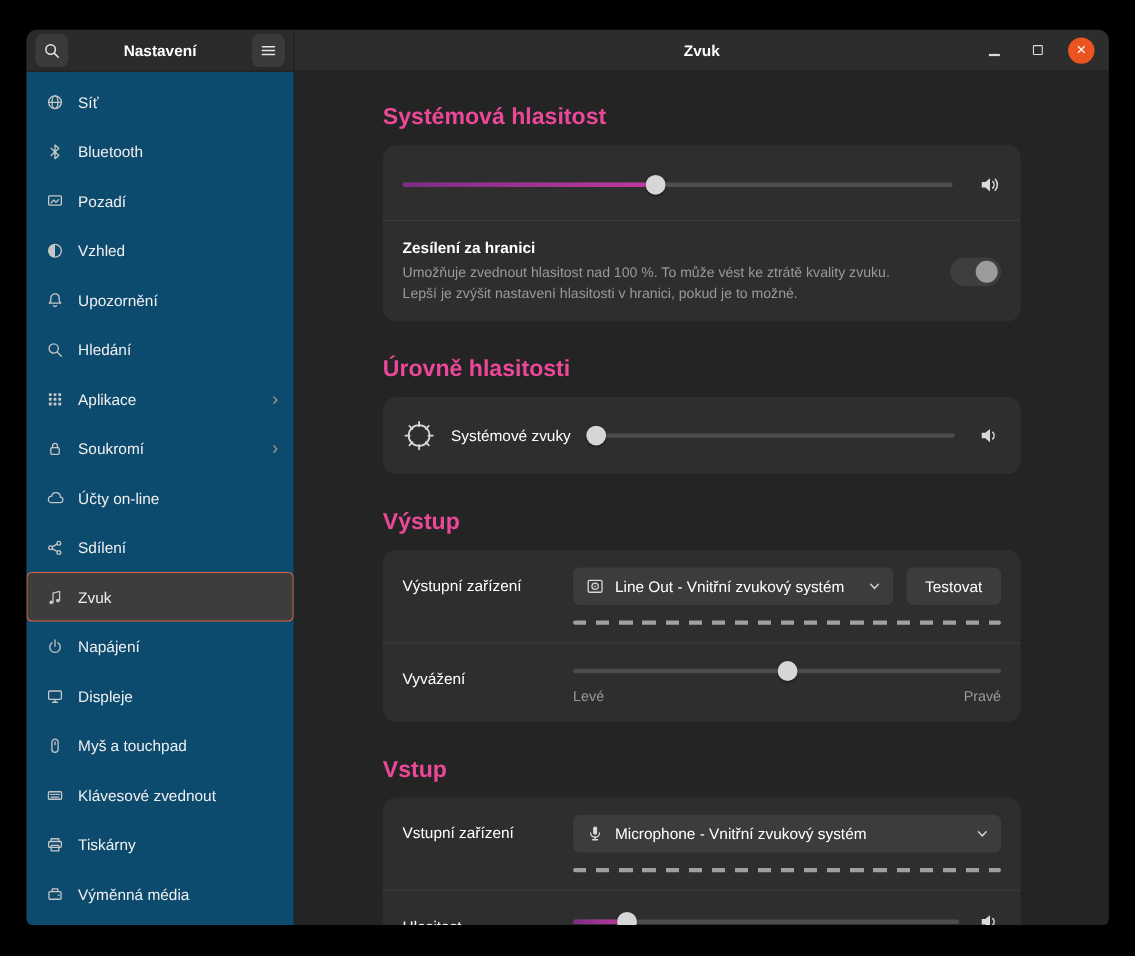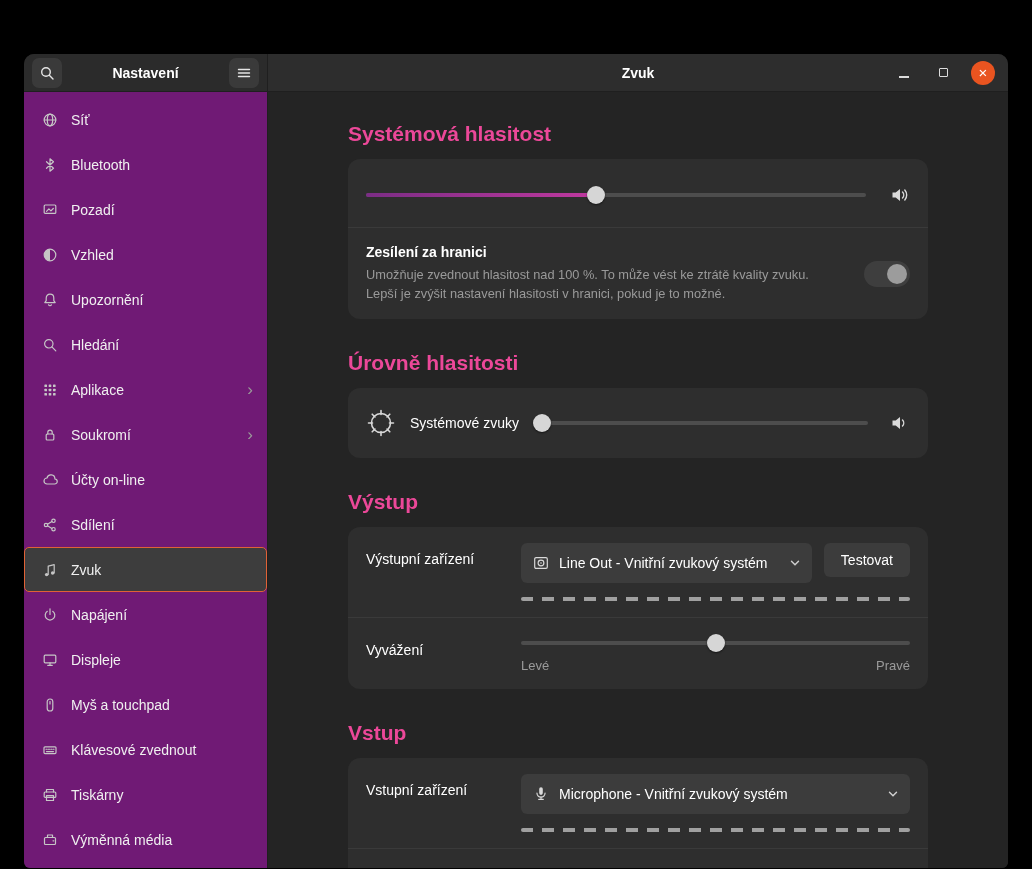--- a/index.html
+++ b/index.html
@@ -1,20 +1,20 @@
 <!DOCTYPE html>
 <html><head>
 <meta charset="utf-8">
 <style>
   * { margin:0; padding:0; box-sizing:border-box; }
   html,body { width:1032px; height:869px; background:#000; overflow:hidden;
               font-family:"Liberation Sans","DejaVu Sans",sans-serif; color:#fff; }
   .window { position:absolute; left:24px; top:27px; width:984px; height:814px;
             background:#242424; border-radius:10px 10px 6px 6px; overflow:hidden;
-            display:flex; flex-direction:column;margin-top:27px; }
+            display:flex; flex-direction:column; }
 
   
   .headerbar { height:38px; display:flex; flex:none; }
   .header-left { width:244px; flex:none; background:#2b2b2b; border-right:1px solid #1f1f1f;
                  border-bottom:1px solid #1f1f1f; display:flex; align-items:center;
                  justify-content:space-between; padding:0 8px; position:relative; }
   .header-right { flex:1; background:#2d2d2d; border-bottom:1px solid #1f1f1f; position:relative;
                   display:flex; align-items:center; justify-content:flex-end; gap:17px; padding-right:13px; }
   .hdr-title { position:absolute; left:50%; top:50%; transform:translate(-50%,-50%);
                font-size:14px; font-weight:bold; color:#fff; white-space:nowrap; }
@@ -23,21 +23,21 @@
   .win-btn { background:transparent; border:none; width:22px; height:22px; display:flex;
              align-items:center; justify-content:center; cursor:pointer; flex:none; }
   .min-glyph { width:10px; height:2px; background:#dcdcdc; margin-top:9px; }
   .max-glyph { width:9px; height:9px; border:1.5px solid #dcdcdc; border-radius:1px; }
   .close-btn { width:24px; height:24px; border-radius:50%; background:#E95420; border:none;
                color:#fff; font-size:15px; line-height:1; display:flex; align-items:center;
                justify-content:center; cursor:pointer; flex:none; }
 
   
   .win-body { flex:1; display:flex; min-height:0; }
-  .sidebar { width:244px; flex:none; background:#701a75; border-right:1px solid #1f1f1f;
+  .sidebar { width:244px; flex:none; background:#0c4a6e; border-right:1px solid #1f1f1f;
              padding-top:5px; overflow:hidden; }
   .sb-item { height:45px; display:flex; align-items:center; gap:13px; padding:0 13px 0 17px;
              color:#f0f0f0; font-size:14px; cursor:pointer; border:1px solid transparent; }
   .sb-item.selected { background:#3d3d3d; border:1px solid #E06236; border-radius:5px; }
   .sb-icon { stroke:#c6c6c6; fill:none; stroke-width:1.2; stroke-linecap:round;
              stroke-linejoin:round; flex:none; }
   .sb-chevron { margin-left:auto; color:#9a9a9a; font-size:17px; line-height:1; }
 
   .content { flex:1; background:#242424; padding-top:30px; overflow:hidden; }
   .col { width:580px; margin:0 auto; }
@@ -68,21 +68,21 @@
           background:#9c9c9c; }
 
   .levels-row { display:flex; align-items:center; gap:14px; padding:20px 18px; }
   .levels-label { width:118px; flex:none; font-size:14px; color:#fff; }
   .levels-row .slider { margin-right:8px; }
 
   .field-row { display:flex; padding:16px 18px; }
   .field-label { width:155px; flex:none; font-size:14px; color:#fff; padding-top:8px; }
   .field-body { flex:1; min-width:0; }
   .device-line { display:flex; gap:12px; }
-  .dropdown { flex:1; height:40px; background:#3c3c3c; border:none; border-radius:6px;
+  .dropdown { flex:1; height:34px; background:#3c3c3c; border:none; border-radius:6px;
               display:flex; align-items:center; gap:9px; padding:0 11px; color:#fff;
               font-size:14px; cursor:pointer; text-align:left; }
   .dropdown .dd-label { flex:1; white-space:nowrap; overflow:hidden; }
   .btn { height:34px; background:#3c3c3c; border:none; border-radius:6px; padding:0 17px;
          color:#fff; font-size:14px; cursor:pointer; flex:none; }
   .meter { height:4px; margin-top:14px; border-radius:2px;
            background:repeating-linear-gradient(90deg,#a0a0a0 0 12px,transparent 12px 21px); }
   .bal-labels { display:flex; justify-content:space-between; color:#9a9a9a; font-size:13px;
                 margin-top:6px; }
   .input-vol { display:flex; align-items:center; gap:18px; }

